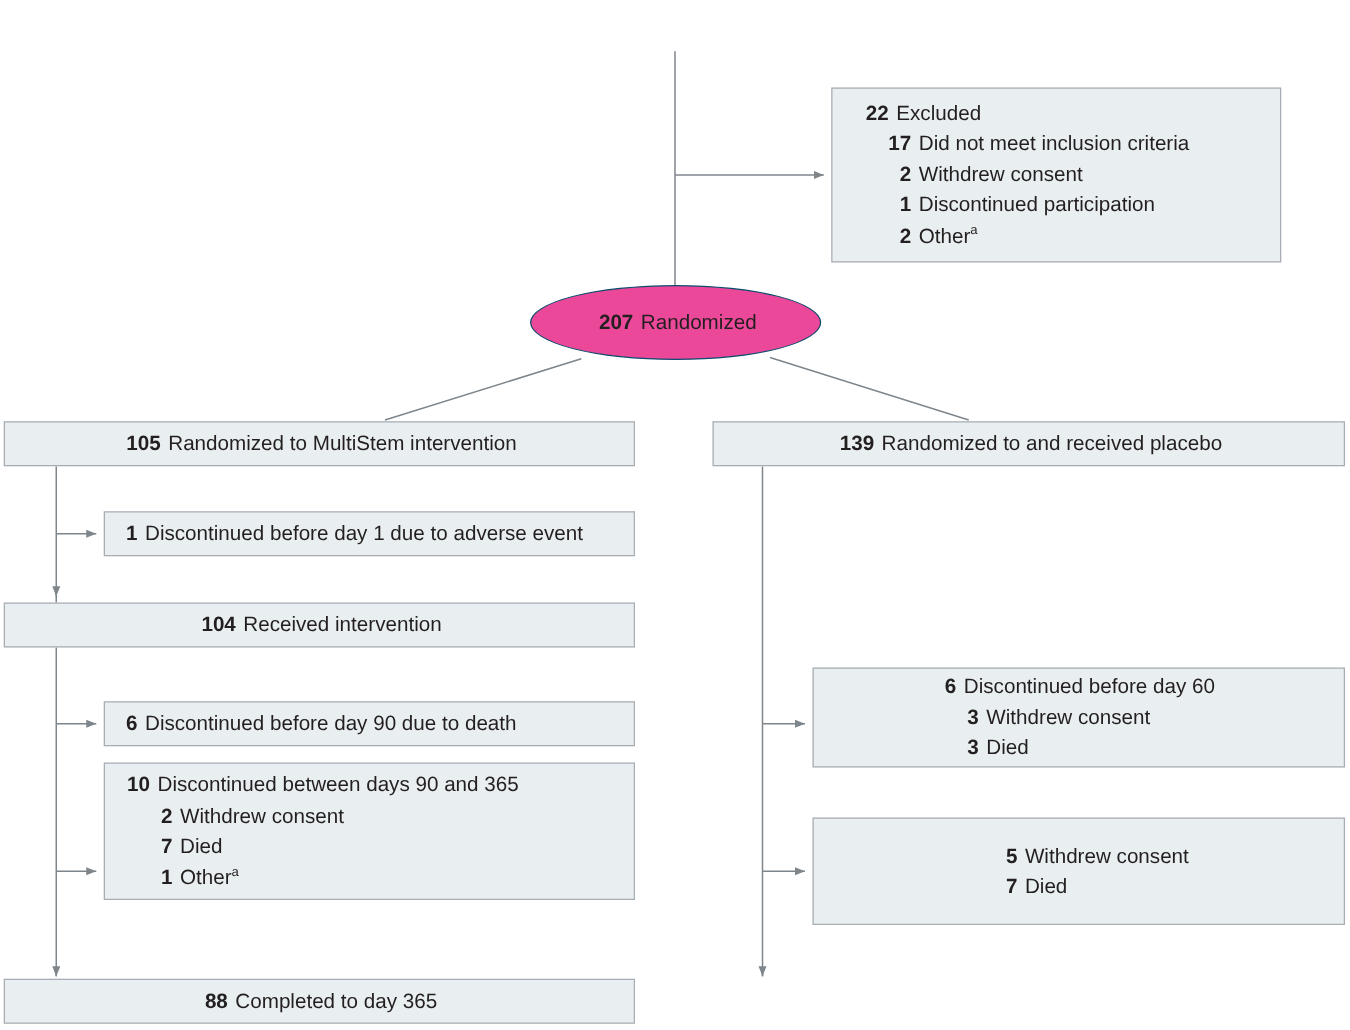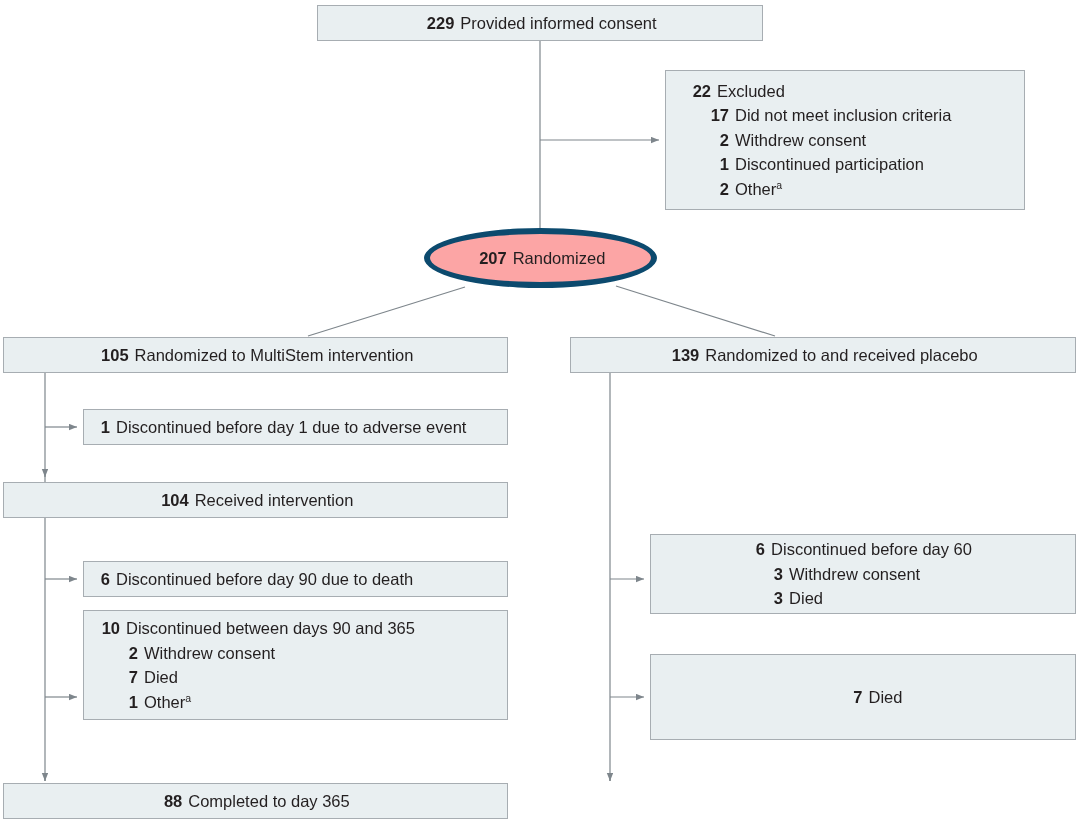--- a/index.html
+++ b/index.html
@@ -60,22 +60,22 @@
     margin-right: 6px;
   }
   .lbl {
     font-weight: normal;
   }
   .sub { padding-left: 18px; }
 
   .ellipse {
     position: absolute;
     box-sizing: border-box;
-    background: #fca5a5;
-    border: 6px solid #0c4a6e;
+    background: #ec4899;
+    border: 1px solid #0c4a6e;
     border-radius: 50%;
     display: flex;
     align-items: center;
     justify-content: center;
   }
   sup {
     font-size: 10.5px;
     vertical-align: super;
     line-height: 0;
   }
@@ -107,25 +107,20 @@
       <path d="M45,697 L77,697" marker-end="url(#arrow)"></path>
       <path d="M45,775 L45,781" marker-end="url(#arrow)"></path>
 
       <path d="M610,373 L610,781"></path>
       <path d="M610,579 L644,579" marker-end="url(#arrow)"></path>
       <path d="M610,697 L644,697" marker-end="url(#arrow)"></path>
       <path d="M610,775 L610,781" marker-end="url(#arrow)"></path>
     </g>
   </svg>
 
-  <div class="node centered" style="left:317px; top:5px; width:446px; height:36px;">
-    <span class="lines" style="text-align: center;">
-        <span class="line"><span class="num" style="width: 31px;">229</span><span class="lbl">Provided informed consent</span></span>
-      </span>
-  </div>
 
   <div class="node left" style="left:665px; top:70px; width:360px; height:140px; padding-left:24px;">
     <span class="lines" style="text-align: left;">
         <span class="line"><span class="num" style="width: 21px;">22</span><span class="lbl">Excluded</span></span>
         <span class="line sub"><span class="num" style="width: 21px;">17</span><span class="lbl">Did not meet inclusion criteria</span></span>
         <span class="line sub"><span class="num" style="width: 21px;">2</span><span class="lbl">Withdrew consent</span></span>
         <span class="line sub"><span class="num" style="width: 21px;">1</span><span class="lbl">Discontinued participation</span></span>
         <span class="line sub"><span class="num" style="width: 21px;">2</span><span class="lbl">Other<sup>a</sup></span></span>
       </span>
   </div>
@@ -184,18 +179,19 @@
   <div class="node centered" style="left:650px; top:534px; width:426px; height:80px;">
     <span class="lines" style="text-align: left; margin: 0px auto; display: inline-block;">
         <span class="line"><span class="num" style="width: 11px;">6</span><span class="lbl">Discontinued before day 60</span></span>
         <span class="line sub"><span class="num" style="width: 11px;">3</span><span class="lbl">Withdrew consent</span></span>
         <span class="line sub"><span class="num" style="width: 11px;">3</span><span class="lbl">Died</span></span>
       </span>
   </div>
 
   <div class="node centered" style="left:650px; top:654px; width:426px; height:86px;">
     <span class="lines" style="text-align: left; margin: 0px auto; display: inline-block;">
+        <span class="line sub"><span class="num" style="width: 21px;">5</span><span class="lbl">Withdrew consent</span></span>
         <span class="line sub"><span class="num" style="width: 21px;">7</span><span class="lbl">Died</span></span>
       </span>
   </div>
 
 
 </div>
 
 </body></html>

